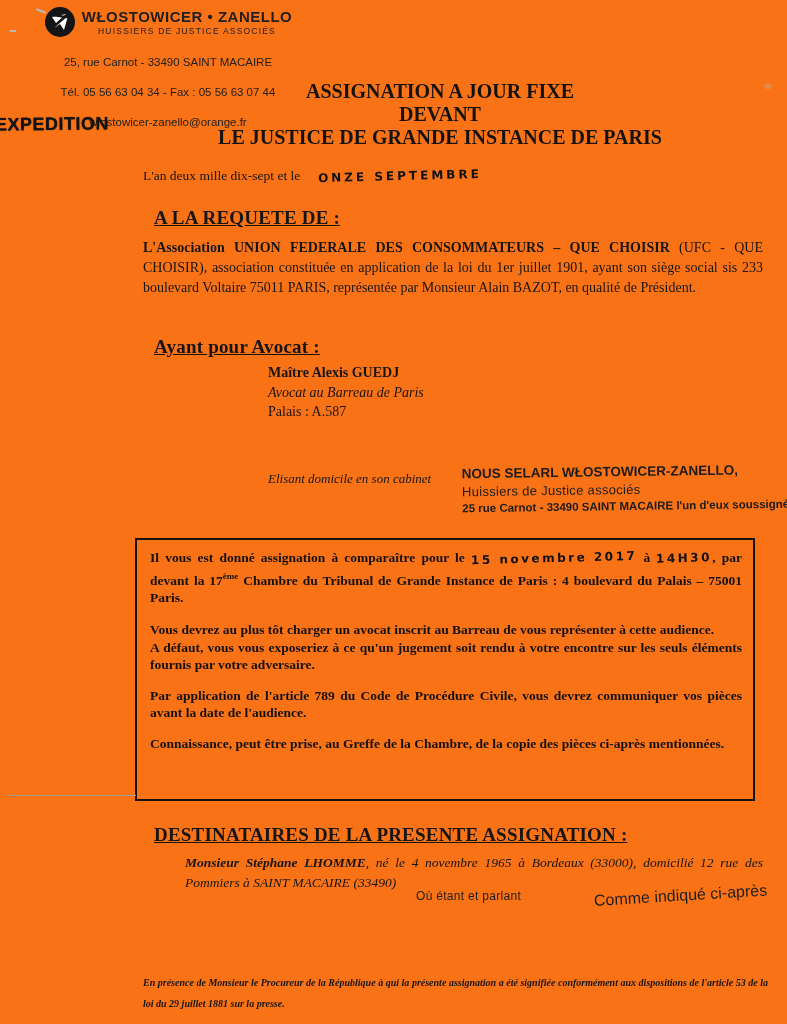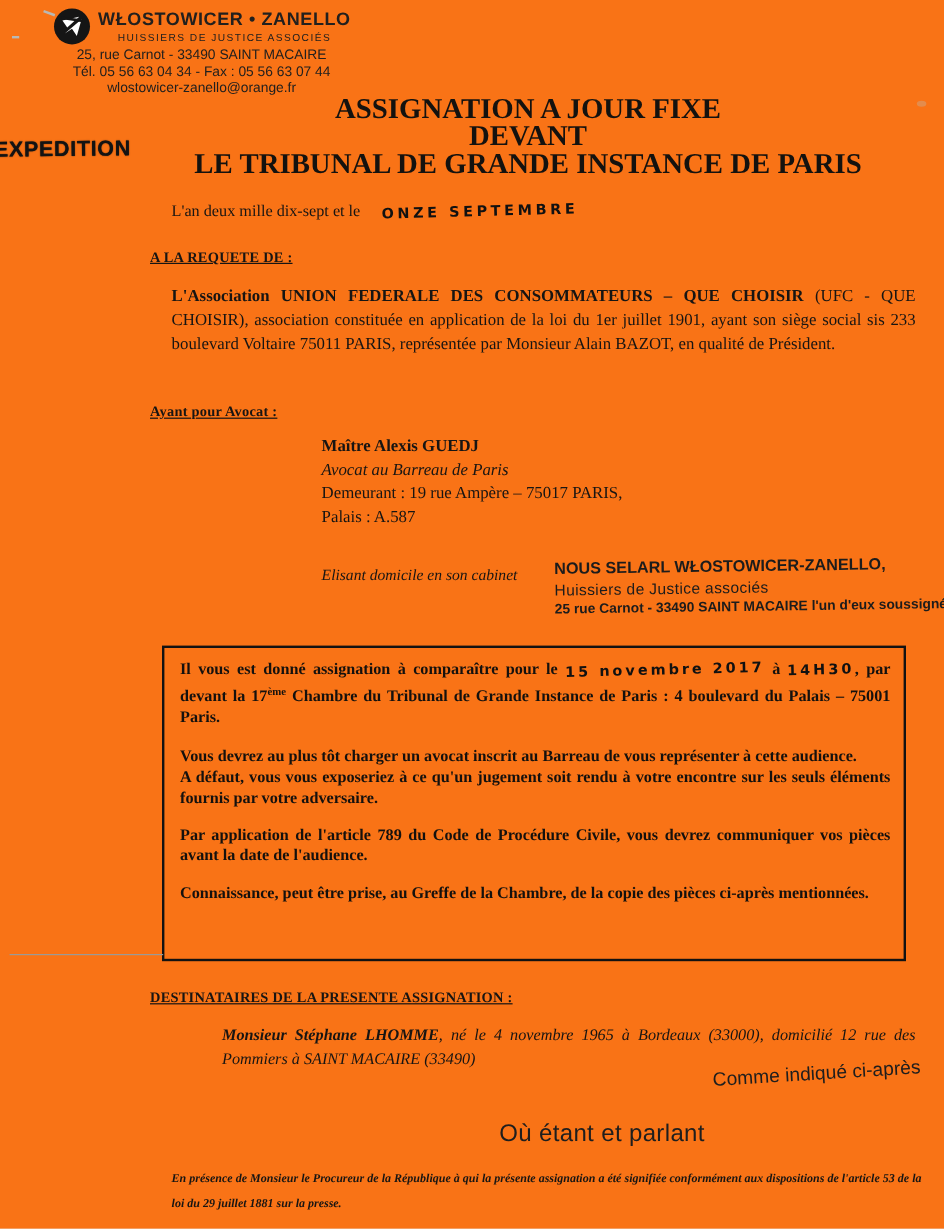--- a/index.html
+++ b/index.html
@@ -12,46 +12,46 @@
     color:#171513;
   }
   
   .letterhead{position:absolute;left:22px;top:6px;width:292px;text-align:center;
     font-family:"Liberation Sans", sans-serif;color:#22201e;}
   .lh-top{display:flex;align-items:center;justify-content:center;gap:6px;}
   .lh-logo{width:32px;height:32px;flex:0 0 auto;}
   .lh-nameblock{text-align:center;}
   .lh-name{font-size:15px;font-weight:bold;letter-spacing:.5px;white-space:nowrap;}
   .lh-sub{font-size:8.5px;letter-spacing:1.2px;margin-top:1px;white-space:nowrap;}
-  .lh-line{font-size:11.5px;margin-top:2px;white-space:nowrap;}
+  .lh-line{font-size:11.5px;margin-top:18px;white-space:nowrap;}
   
   .stamp-expedition{position:absolute;left:-5px;top:114px;
     font-family:"Liberation Sans", sans-serif;font-weight:bold;font-size:18px;
     letter-spacing:.5px;color:#131313;transform:rotate(-.6deg);
     text-shadow:0 0 1px #131313;}
   .stamp-nous{position:absolute;left:462px;top:464px;width:330px;
     font-family:"Liberation Sans", sans-serif;color:#1c1c1c;transform:rotate(-.8deg);}
   .stamp-nous .l1{font-size:13.5px;font-weight:bold;white-space:nowrap;}
   .stamp-nous .l2{font-size:13px;margin-top:3px;letter-spacing:.3px;}
   .stamp-nous .l3{font-size:11.5px;font-weight:bold;margin-top:3px;white-space:nowrap;}
-  .stamp-ou{position:absolute;left:416px;top:934px;
-    font-family:"Liberation Sans", sans-serif;font-size:20px;color:#1e1e1e;letter-spacing:.3px;}
+  .stamp-ou{position:absolute;left:416px;top:889px;
+    font-family:"Liberation Sans", sans-serif;font-size:12px;color:#1e1e1e;letter-spacing:.3px;}
   .stamp-comme{position:absolute;left:594px;top:892px;
     font-family:"Liberation Sans", sans-serif;font-size:16px;color:#1e1e1e;
     transform:rotate(-3.5deg);transform-origin:left center;white-space:nowrap;}
   
   .doc-title{position:absolute;left:160px;top:80px;width:560px;text-align:center;
-    font-weight:bold;font-size:24px;line-height:23px;color:#14120f;}
+    font-weight:bold;font-size:20px;line-height:23px;color:#14120f;}
   
   .intro-line{position:absolute;left:143px;top:168px;font-size:13.5px;}
   .handwrite{display:inline-block;font-family:"DejaVu Sans", sans-serif;
     font-weight:bold;font-size:12px;letter-spacing:2.5px;transform:rotate(-1.5deg);
     color:#111;}
   .hw-big{letter-spacing:3px;}
-  .heading-underline{position:absolute;left:125px;font-size:12px;font-weight:bold;
+  .heading-underline{position:absolute;left:154px;font-size:19px;font-weight:bold;
     text-decoration:underline;letter-spacing:.2px;}
   .para{position:absolute;font-size:14px;line-height:20px;text-align:justify;}
   .requete-para{left:143px;top:238px;width:620px;}
   .avocat-block{position:absolute;left:268px;top:363px;font-size:14px;line-height:19.5px;}
   .avocat-note{position:absolute;left:268px;top:468px;font-size:13px;line-height:22px;
     font-style:italic;}
   
   .assign-box{position:absolute;left:135px;top:538px;width:592px;height:238px;
     border:2px solid #121212;padding:9px 11px 12px 13px;
     font-weight:bold;font-size:13.5px;line-height:17.5px;text-align:justify;color:#14110e;}
@@ -93,39 +93,38 @@
     <div class="lh-line">25, rue Carnot - 33490 SAINT MACAIRE</div>
     <div class="lh-line">Tél. 05 56 63 04 34 - Fax : 05 56 63 07 44</div>
     <div class="lh-line">wlostowicer-zanello@orange.fr</div>
   </div>
 
   <div class="stamp-expedition">EXPEDITION</div>
 
   <div class="doc-title">
     <div>ASSIGNATION A JOUR FIXE</div>
     <div>DEVANT</div>
-    <div>LE TRIBUNAL DE GRANDE INSTANCE DE PARIS</div>
+    <div>LE JUSTICE DE GRANDE INSTANCE DE PARIS</div>
   </div>
 
   <div class="intro-line">
     <span>L'an deux mille dix-sept et le</span>
     <span class="handwrite hw-big" style="margin-left:14px">ONZE SEPTEMBRE</span>
   </div>
 
   <div class="heading-underline" style="top:207px">A LA REQUETE DE :</div>
   <div class="para requete-para">
     <b>L'Association UNION FEDERALE DES CONSOMMATEURS – QUE CHOISIR</b>
     <span>(UFC - QUE CHOISIR), association constituée en application de la loi du 1er juillet 1901, ayant son siège social sis 233 boulevard Voltaire 75011 PARIS, représentée par Monsieur Alain BAZOT, en qualité de Président.</span>
   </div>
 
   <div class="heading-underline" style="top:336px">Ayant pour Avocat :</div>
   <div class="avocat-block">
     <div style="font-weight:bold">Maître Alexis GUEDJ</div>
     <div style="font-style:italic">Avocat au Barreau de Paris</div>
-    <div>Demeurant : 19 rue Ampère – 75017 PARIS,</div>
     <div>Palais : A.587</div>
   </div>
   <div class="avocat-note">
     <div>Elisant domicile en son cabinet</div>
   </div>
 
   <div class="stamp-nous">
     <div class="l1">NOUS SELARL WŁOSTOWICER-ZANELLO,</div>
     <div class="l2">Huissiers de Justice associés</div>
     <div class="l3">25 rue Carnot - 33490 SAINT MACAIRE l'un d'eux soussigné</div>

